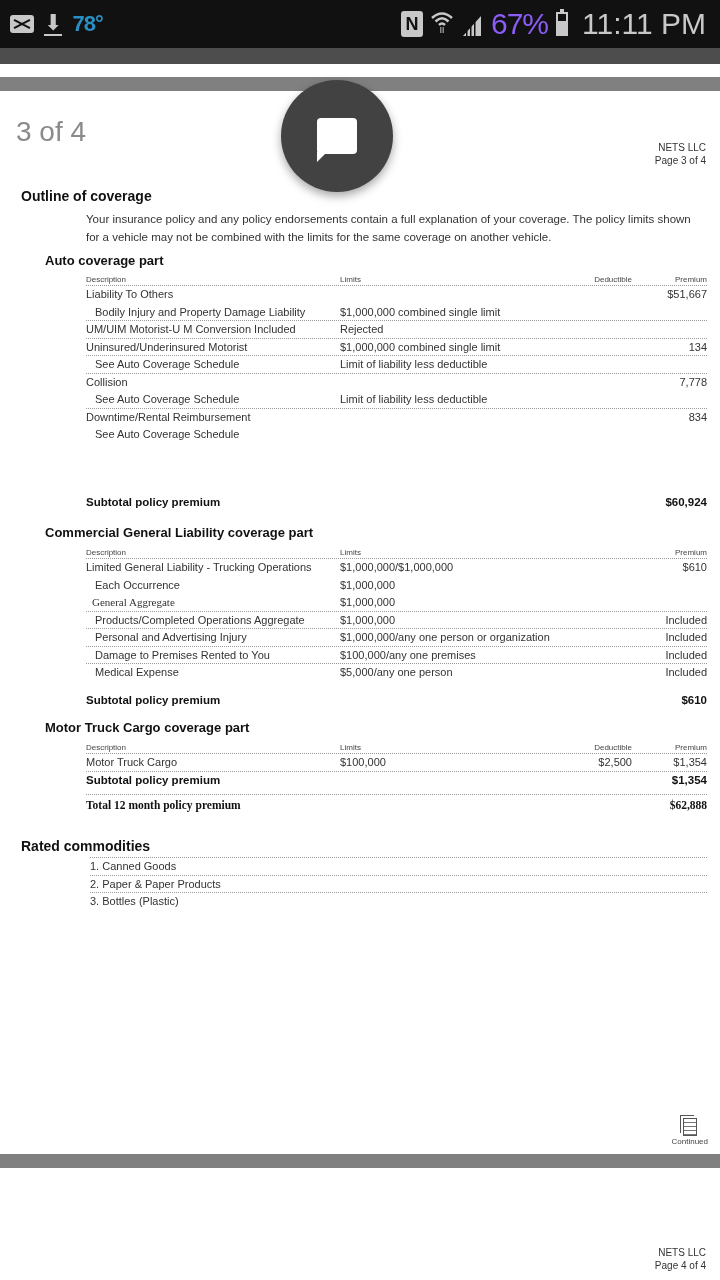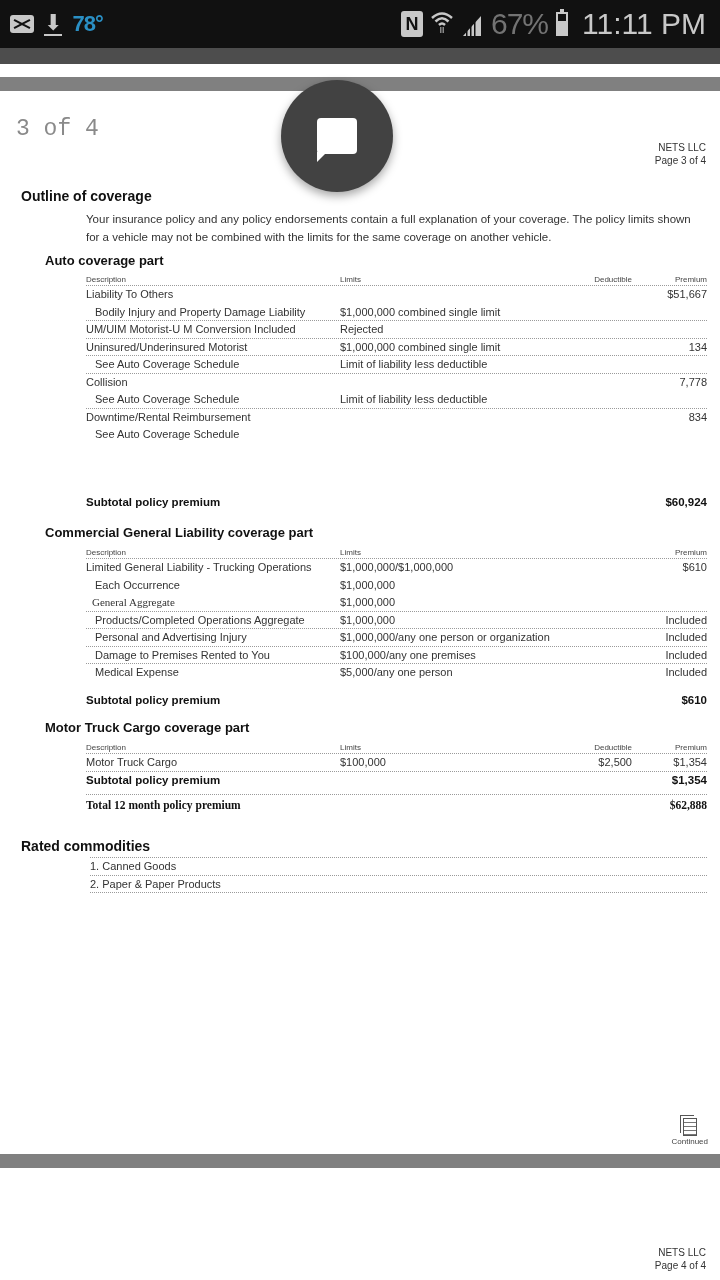--- a/index.html
+++ b/index.html
@@ -12,32 +12,32 @@
   .sb-right { position: absolute; right: 14px; top: 6px; height: 36px; display: flex; align-items: center; gap: 8px; }
   .mail-icon { width: 24px; height: 18px; background: #c8c8c8; border-radius: 3px; position: relative; }
   .mail-icon:before, .mail-icon:after { content: ""; position: absolute; left: 3px; top: 8px; width: 18px; height: 2px; background: #111; }
   .mail-icon:before { transform: rotate(28deg); }
   .mail-icon:after { transform: rotate(-28deg); }
   .download-icon { font-size: 22px; color: #c8c8c8; line-height: 1; border-bottom: 2px solid #c8c8c8; padding-bottom: 0; }
   .temp { color: #2a8fc4; font-size: 22px; font-weight: bold; font-family: "Liberation Sans Narrow", "Liberation Sans", sans-serif; letter-spacing: -1px; }
   .nfc-icon { width: 22px; height: 26px; border: 2px solid #c8c8c8; border-radius: 3px; color: #c8c8c8; font-weight: bold; font-size: 18px; text-align: center; line-height: 22px; background: #c8c8c8; color: #111; }
   .wifi-icon { font-size: 20px; color: #c8c8c8; }
   .signal-icon { width: 22px; height: 22px; position: relative; }
-  .battery-pct { font-size: 30px; color: #737373; letter-spacing: -1px; }
+  .battery-pct { font-size: 30px; color: #8b5cf6; letter-spacing: -1px; }
   .battery-icon { width: 12px; height: 24px; border: 2px solid #c8c8c8; position: relative; background: linear-gradient(to top, #c8c8c8 67%, transparent 67%); }
   .battery-icon:before { content: ""; position: absolute; top: -5px; left: 2px; width: 4px; height: 3px; background: #c8c8c8; }
   .clock { font-size: 30px; color: #c8c8c8; margin-left: 6px; }
 
   
   .appbar { position: absolute; left: 0; top: 48px; width: 720px; height: 16px; background: #4d4d4d; overflow: hidden; }
 
   .page-sep { position: absolute; left: 0; width: 720px; height: 14px; background: #808080; }
 
   .page { position: absolute; left: 0; width: 720px; background: #fff; }
-  .page-indicator { position: absolute; left: 16px; top: 116px; font-size: 23px; color: #8a8a8a; font-family: Liberation Mono, monospace; }
+  .page-indicator { position: absolute; left: 16px; top: 116px; font-size: 28px; color: #8a8a8a; }
 
   .fab { position: absolute; left: 281px; top: 80px; width: 112px; height: 112px; border-radius: 50%; background: #424242; box-shadow: 0 4px 10px rgba(0,0,0,0.35); display: flex; align-items: center; justify-content: center; }
   .fab-bubble { width: 40px; height: 36px; background: #fff; border-radius: 4px; position: relative; }
   .fab-bubble:after { content: ""; position: absolute; left: 0; bottom: -8px; border-left: 10px solid #fff; border-bottom: 10px solid transparent; }
 
   .hdr-right { position: absolute; right: 14px; text-align: right; font-size: 10px; color: #333; line-height: 13px; }
 
   .doc { font-family: "Liberation Sans", sans-serif; }
   .h1 { position: absolute; left: 21px; font-weight: bold; font-size: 14px; color: #111; }
   .h2 { position: absolute; left: 45px; font-weight: bold; font-size: 13px; color: #111; }
@@ -235,20 +235,23 @@
 
   <div class="h1" style="top:838px;">Rated commodities</div>
   <div class="tbl" style="top:845px; left:90px; width:617px;">
     <div class="row dotted" style="height:13px;"></div>
     <div class="row dotted">
       <span class="c-desc">1.  Canned Goods</span>
     </div>
     <div class="row dotted">
       <span class="c-desc">2.  Paper &amp; Paper Products</span>
     </div>
+    <div class="row">
+      <span class="c-desc">3.  Bottles (Plastic)</span>
+    </div>
   </div>
 
   <div class="continued">
     <div class="continued-icon"></div>
     <div>Continued</div>
   </div>
 </div>
 
 <div class="page-sep" style="top:1154px;"></div>
 

